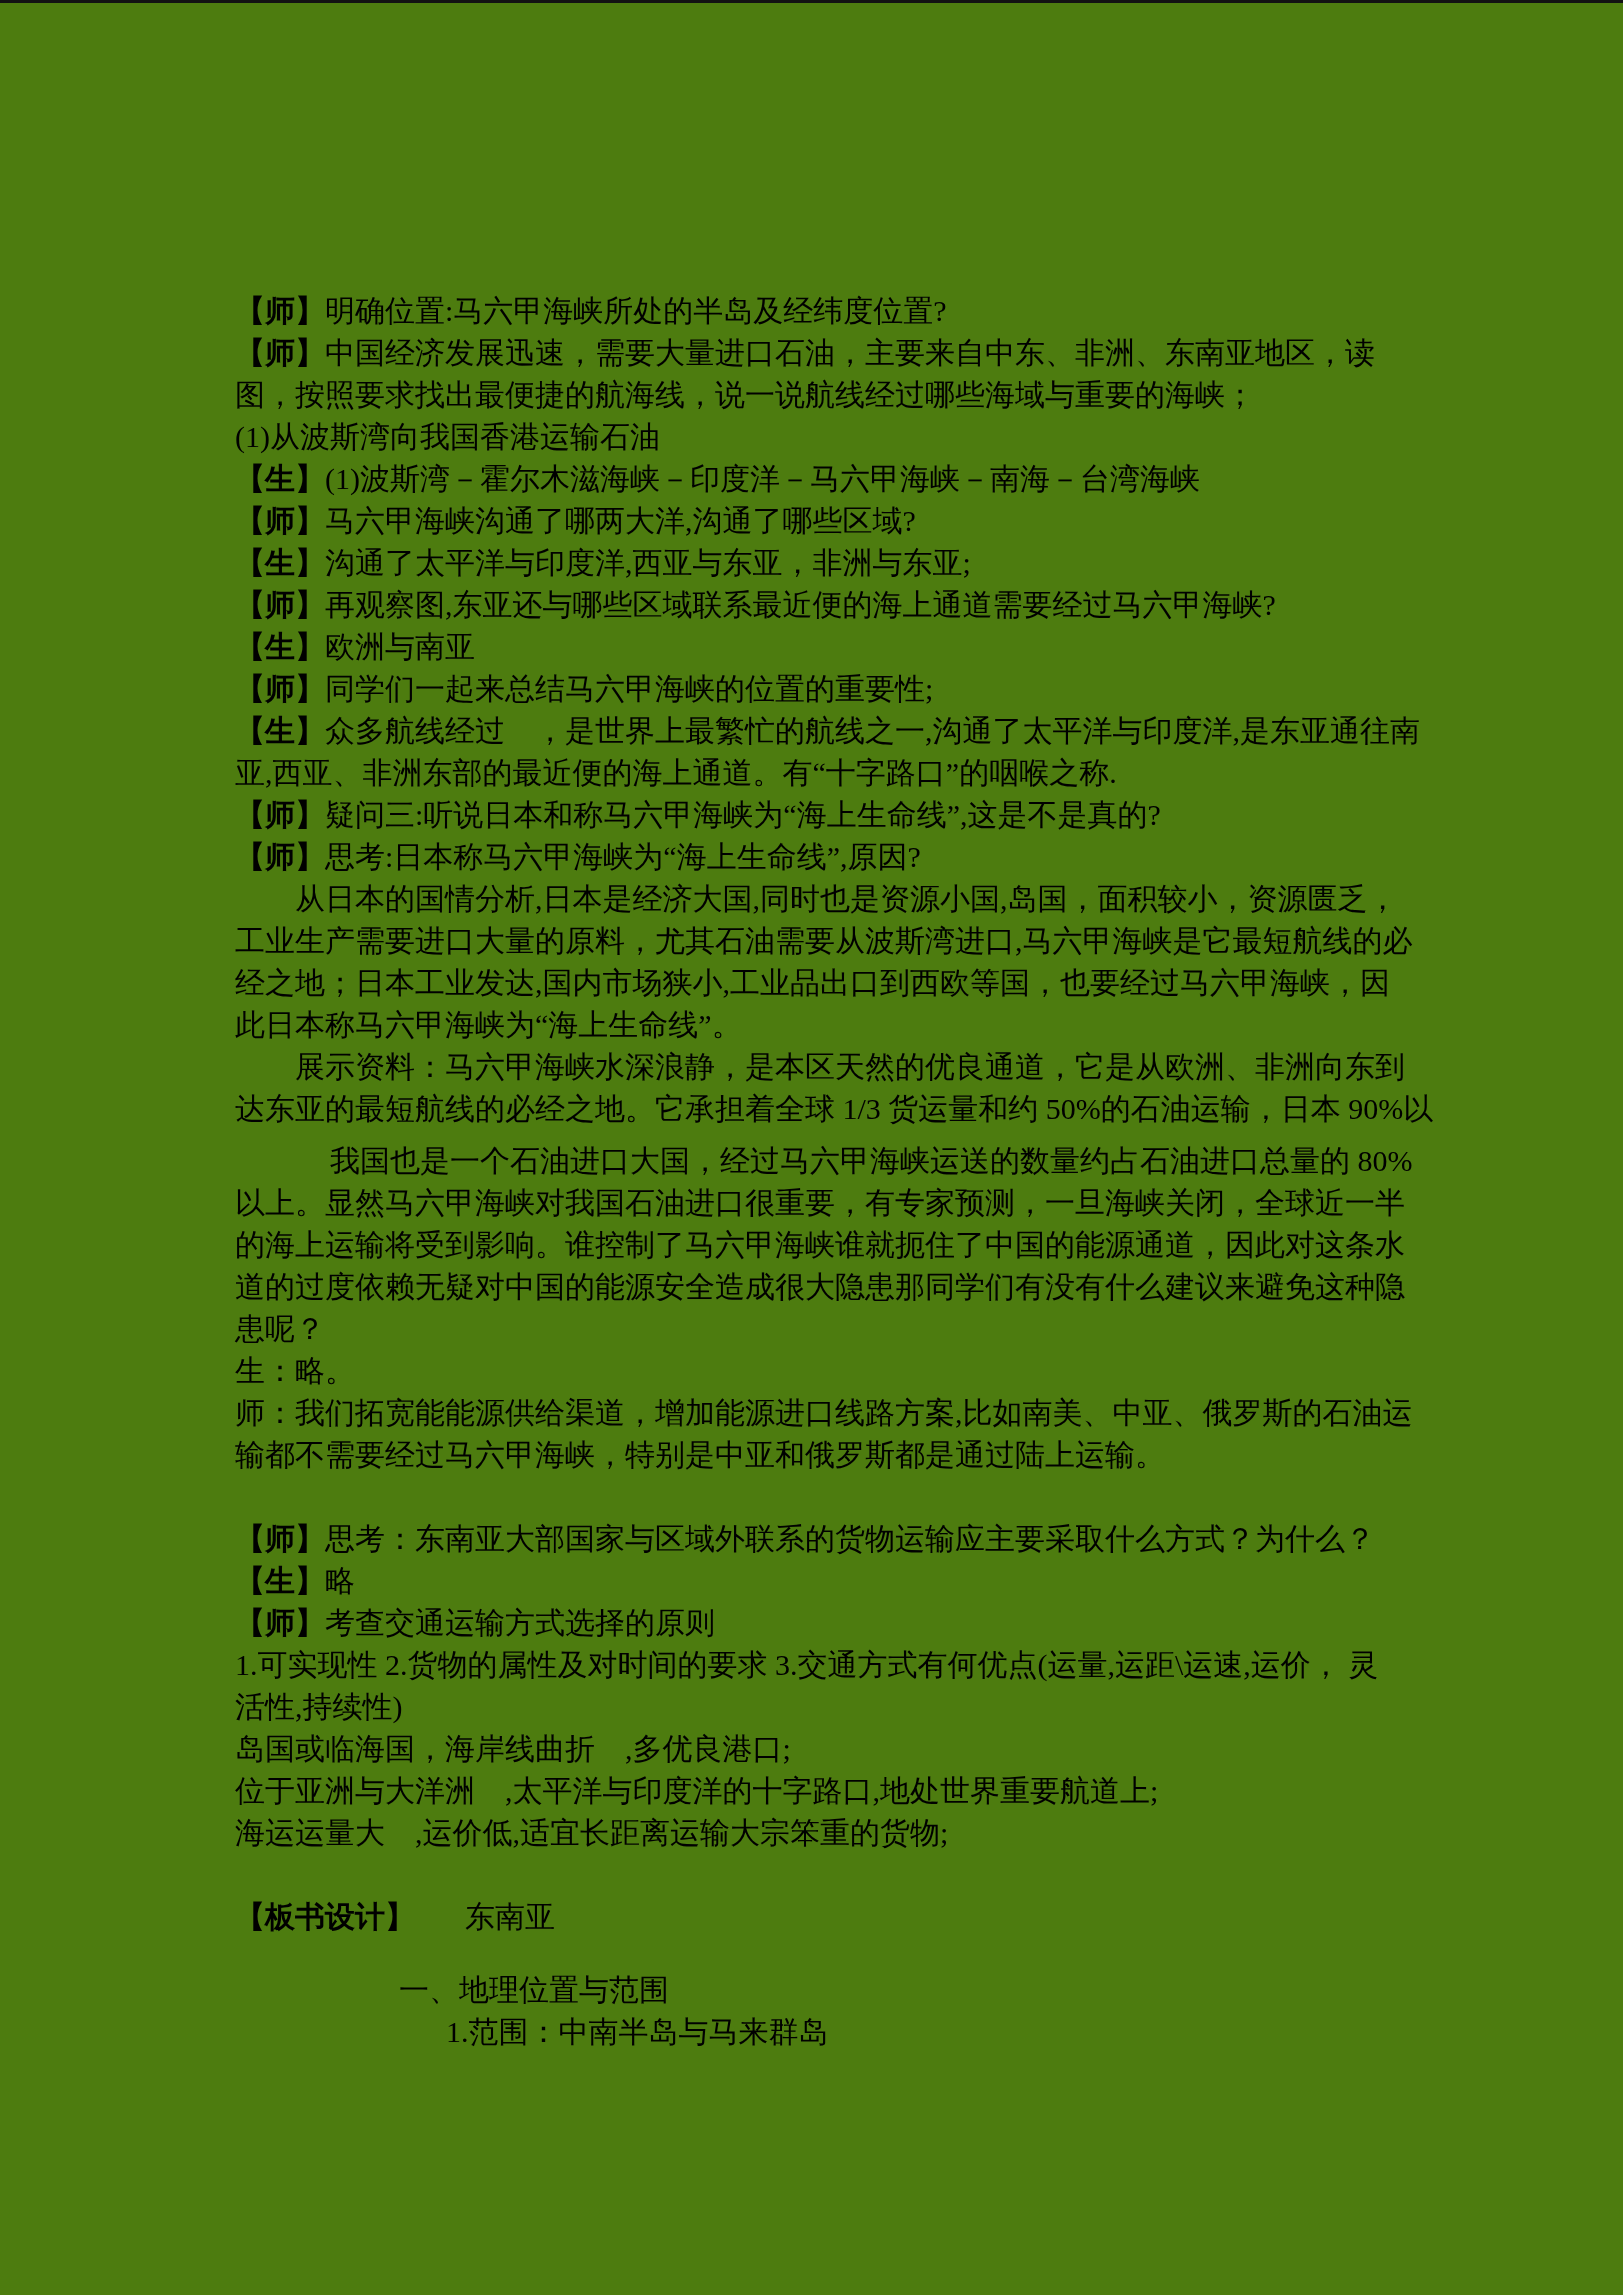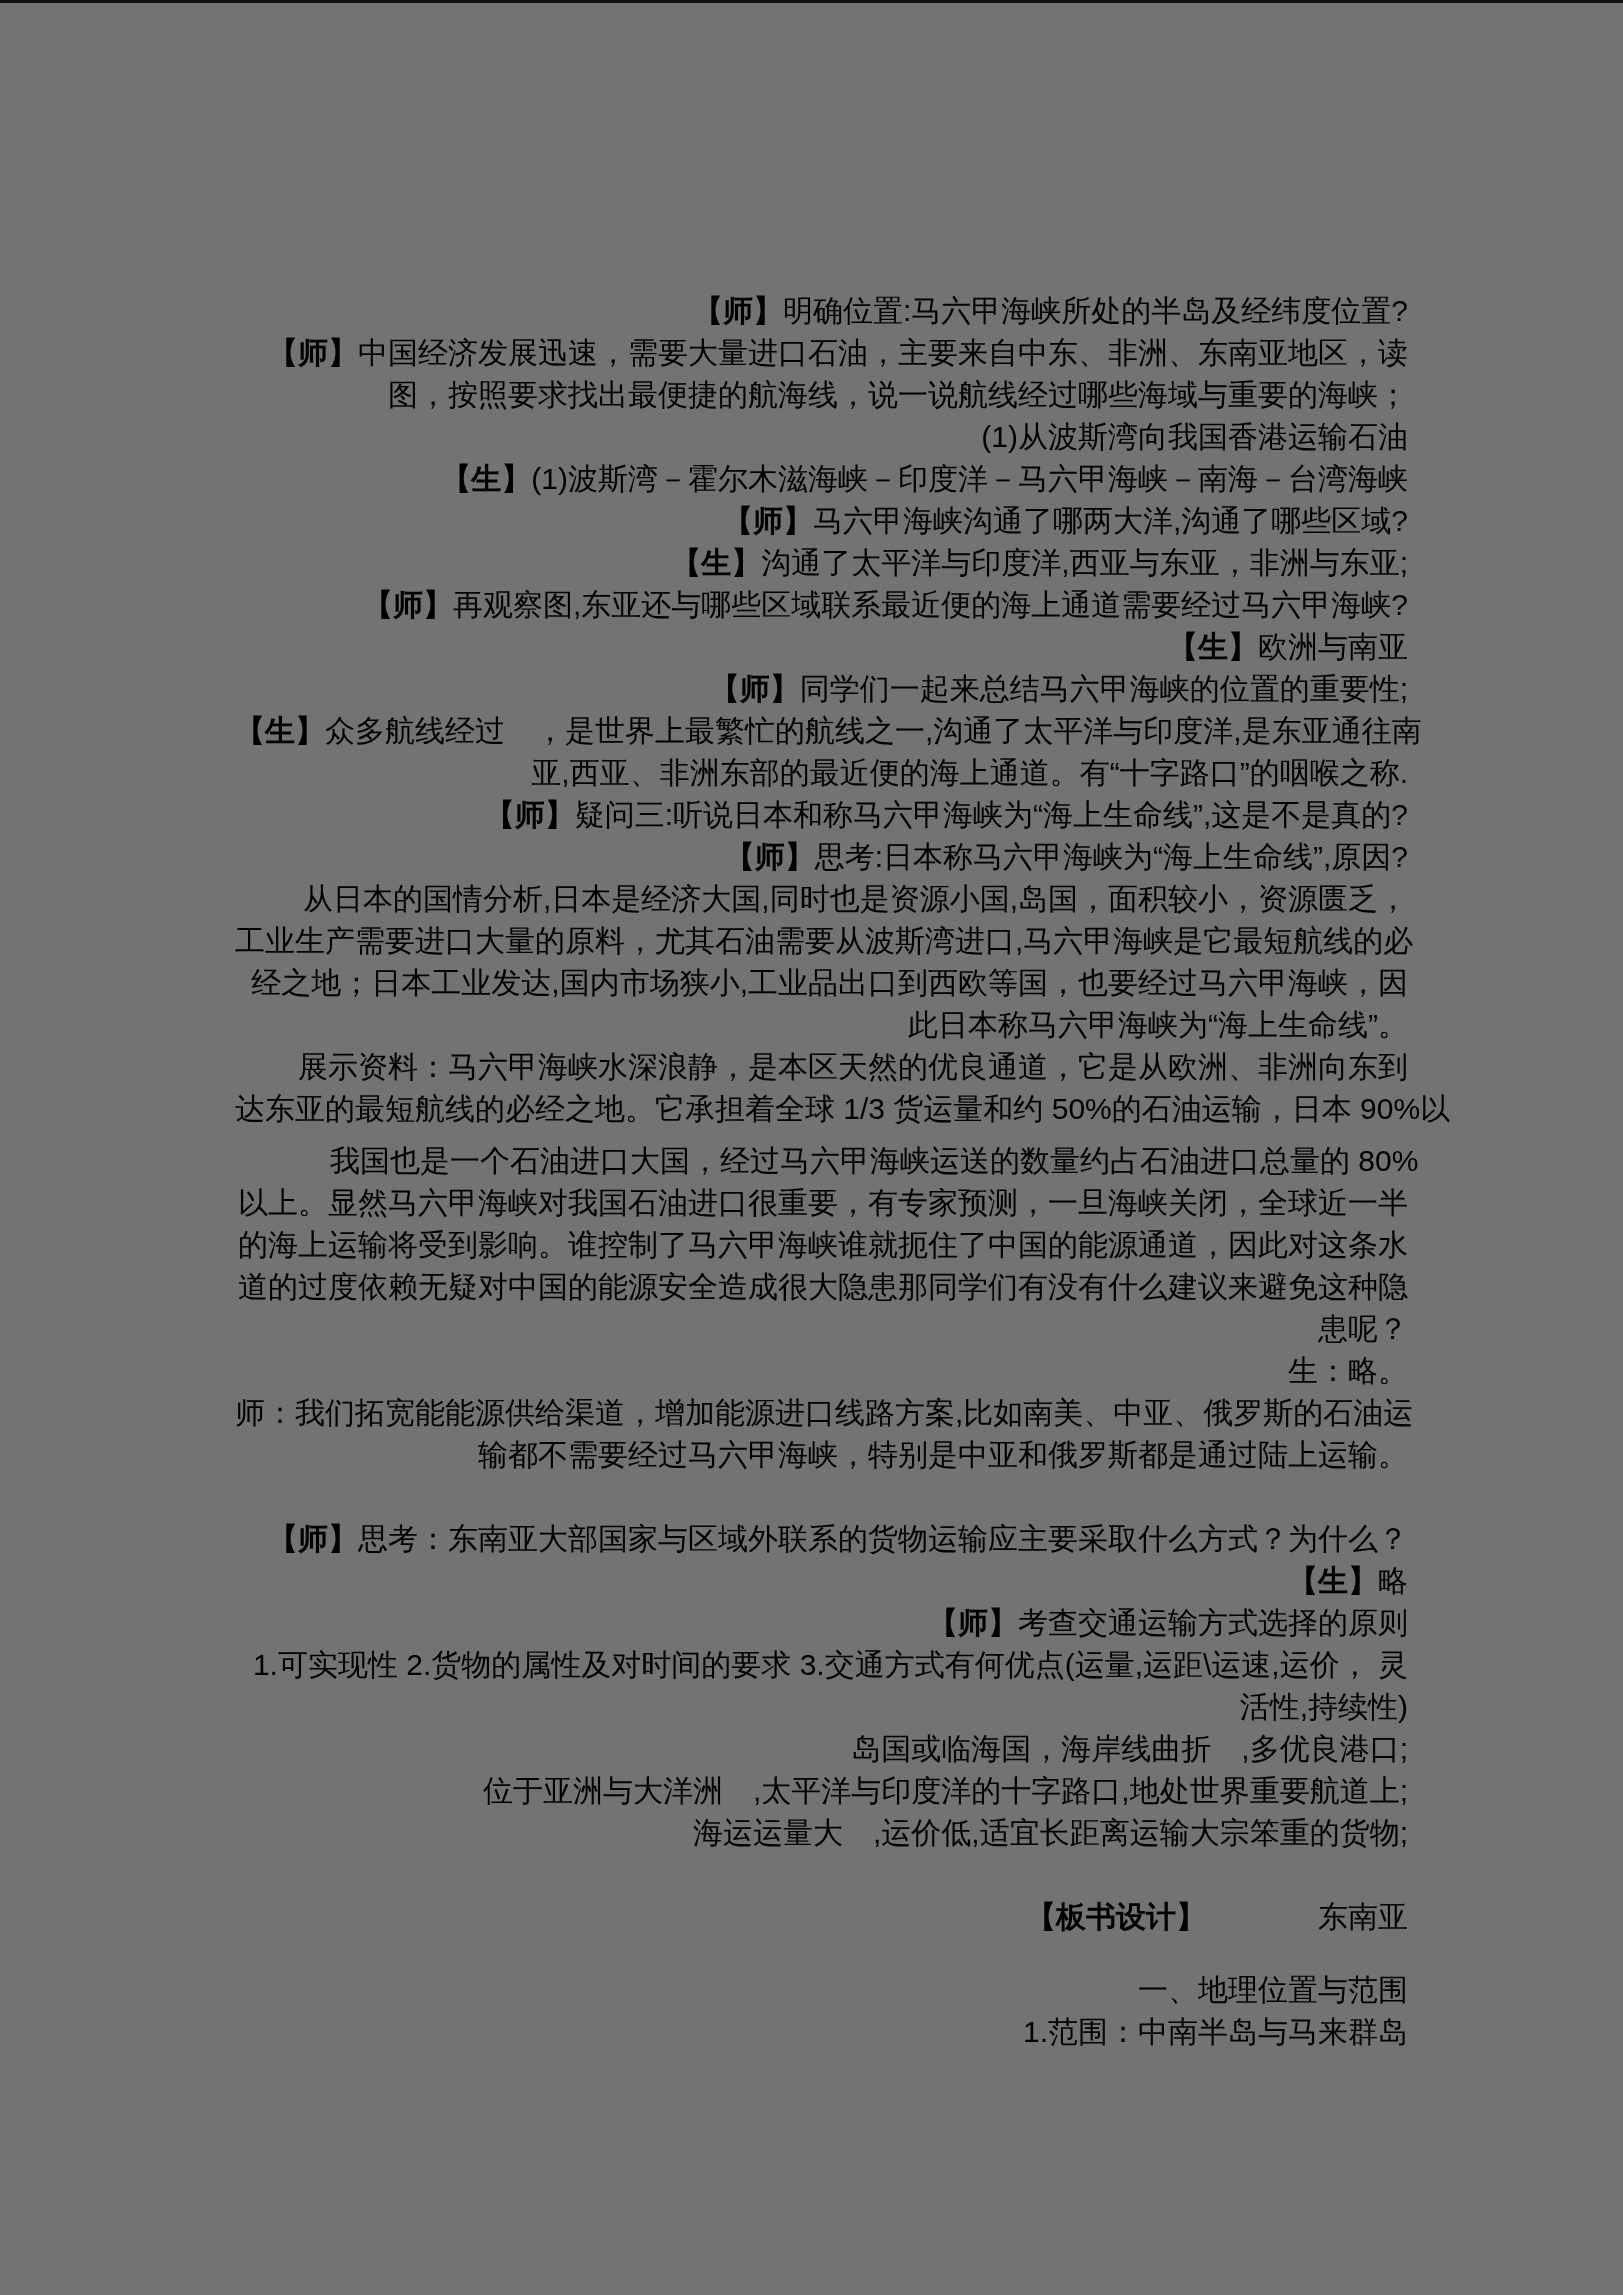--- a/index.html
+++ b/index.html
@@ -4,25 +4,24 @@
 <style>
   html, body {
     margin: 0;
     padding: 0;
     background: #ffffff;
   }
   .page {
     position: relative;
     width: 1623px;
     height: 2295px;
-    background: #737373;
+    background: #4d7c0f;
     overflow: hidden;
-    font-family: Liberation Sans, sans-serif;
+    font-family: Liberation Serif, serif;
     color: #000000;
-    text-align: right;
   }
   .top-edge-bar {
     position: absolute;
     top: 0;
     left: 0;
     width: 100%;
     height: 3.4px;
     background: #121212;
   }
   .content {
@@ -79,18 +78,18 @@
       <div class="line"></div>
       <div class="line"><span class="prefix">【师】</span><span>思考：东南亚大部国家与区域外联系的货物运输应主要采取什么方式？为什么？</span></div>
       <div class="line"><span class="prefix">【生】</span><span>略</span></div>
       <div class="line"><span class="prefix">【师】</span><span>考查交通运输方式选择的原则</span></div>
       <div class="line"><span>1.可实现性 2.货物的属性及对时间的要求 3.交通方式有何优点(运量,运距\运速,运价， 灵</span></div>
       <div class="line"><span>活性,持续性)</span></div>
       <div class="line"><span>岛国或临海国，海岸线曲折　,多优良港口;</span></div>
       <div class="line"><span>位于亚洲与大洋洲　,太平洋与印度洋的十字路口,地处世界重要航道上;</span></div>
       <div class="line"><span>海运运量大　,运价低,适宜长距离运输大宗笨重的货物;</span></div>
       <div class="line"></div>
-      <div class="line"><span class="prefix">【板书设计】</span><span style="margin-left: 112px;">东南亚</span></div>
+      <div class="line"><span class="prefix">【板书设计】</span><span style="margin-left: 50px;">东南亚</span></div>
       <div class="line" style="padding-left: 164px; margin-top: 31px;"><span>一、地理位置与范围</span></div>
       <div class="line" style="padding-left: 211px;"><span>1.范围：中南半岛与马来群岛</span></div>
     </div>
 </div>
 
 
 </body></html>

